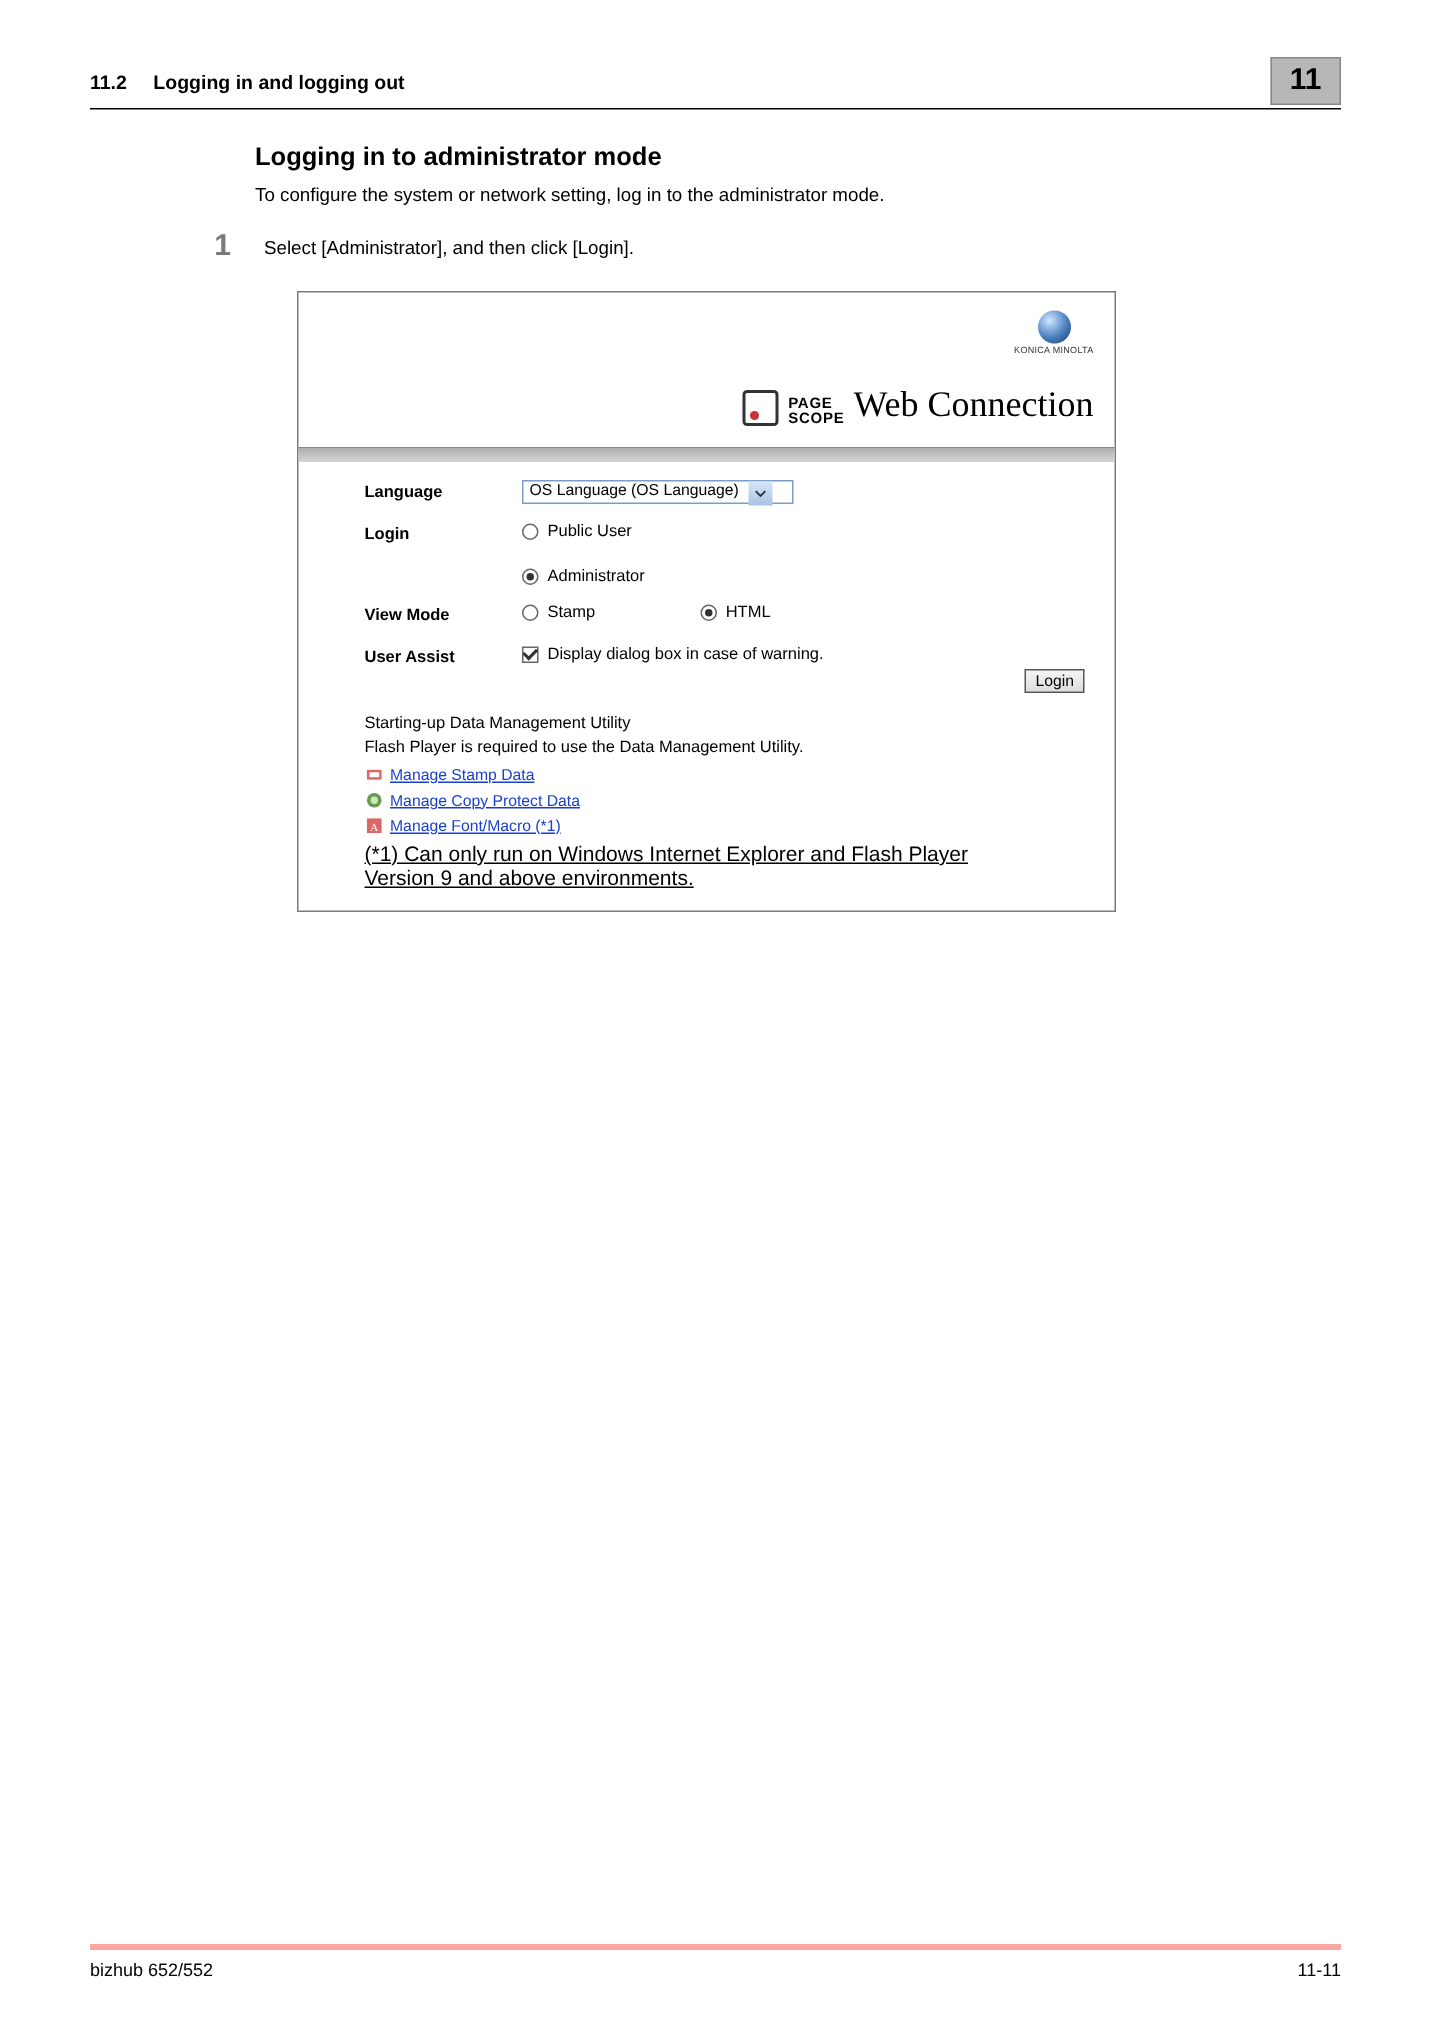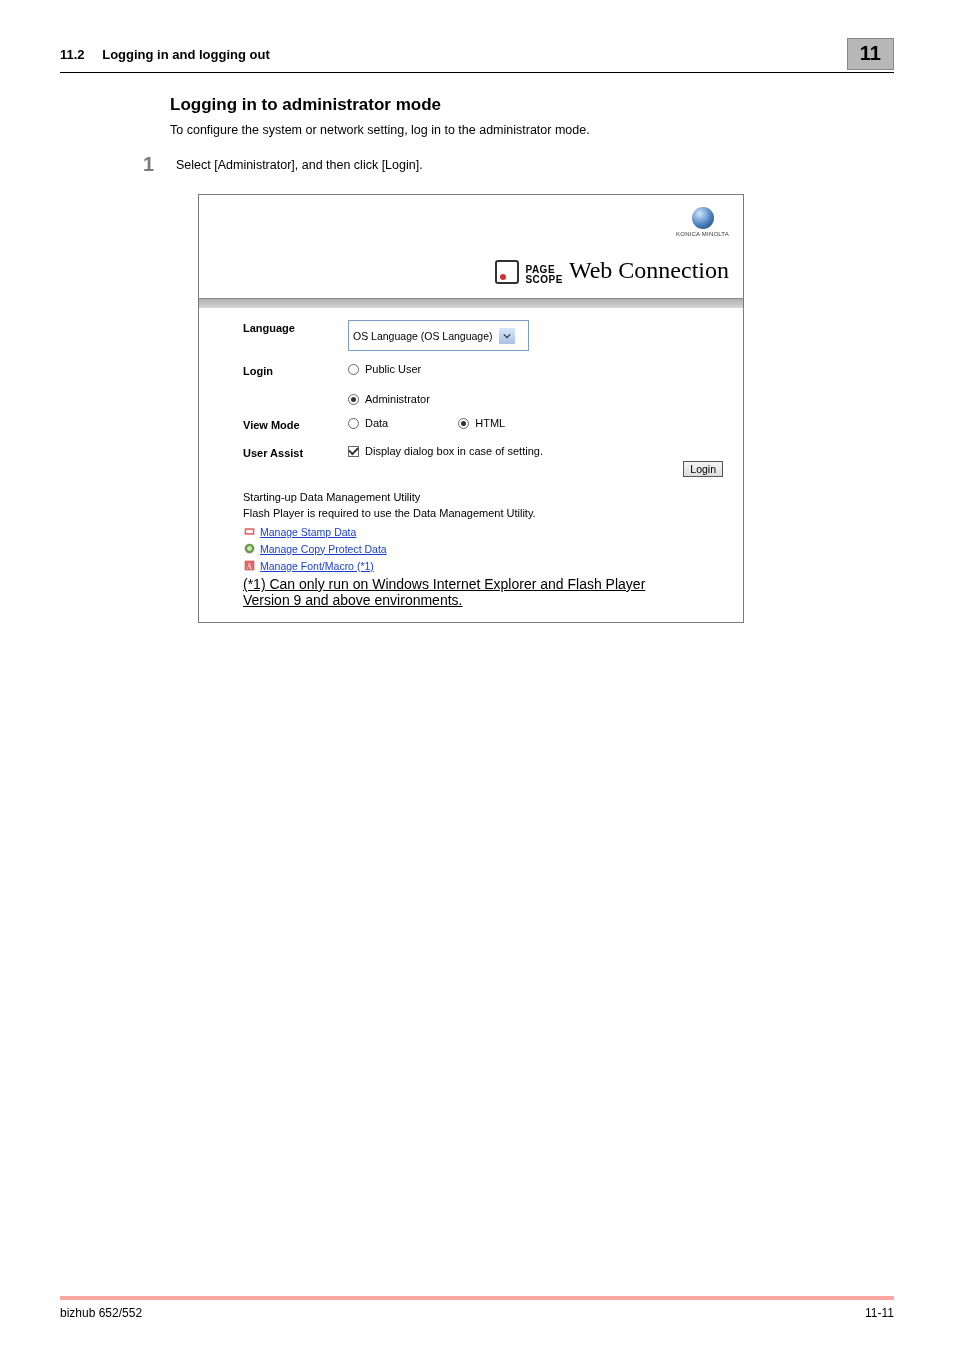--- a/index.html
+++ b/index.html
@@ -126,24 +126,24 @@
   .form-grid {
     display: grid;
     grid-template-columns: 95px 1fr;
     row-gap: 12px;
     column-gap: 10px;
     padding-left: 30px;
     margin-bottom: 14px;
   }
   .fld-label { font-weight: bold; font-size: 11px; padding-top:2px;}
   .select-like {
-    display:inline-flex; align-items:center;
+    display:inline-flex; align-items:flex-start;
     border: 1px solid #7a9ec7;
     background:#fff;
-    height: 31px;
+    height: 16px;
     font-size: 10.5px;
     padding: 0 13px 0 4px;
   }
   .select-arrow {
     width: 16px; height: 16px;
     background: linear-gradient(#d8e6f7,#a8c2e3);
     margin-left: 6px;
     display:flex; align-items:center; justify-content:center;
   }
   .select-arrow svg { width:8px; height:8px; }
@@ -250,34 +250,34 @@
             <span class="radio-dot sel"></span>
             <span>Administrator</span>
           </div>
         </div>
 
         <div class="fld-label">View Mode</div>
         <div class="view-block">
           <div class="opts">
             <div class="radio-row">
               <span class="radio-dot"></span>
-              <span>Data</span>
+              <span>Stamp</span>
             </div>
             <div class="radio-row">
               <span class="radio-dot sel"></span>
               <span>HTML</span>
             </div>
           </div>
         </div>
 
         <div class="fld-label">User Assist</div>
         <div>
           <div class="radio-row">
             <span class="check-box sel"></span>
-            <span>Display dialog box in case of setting.</span>
+            <span>Display dialog box in case of warning.</span>
           </div>
           <div class="login-btn-row">
             <button class="login-btn">Login</button>
           </div>
         </div>
       </div>
 
       <div class="dmu-block">
         <div class="dmu-title">Starting-up Data Management Utility</div>
         <div class="dmu-line">Flash Player is required to use the Data Management Utility.</div>

